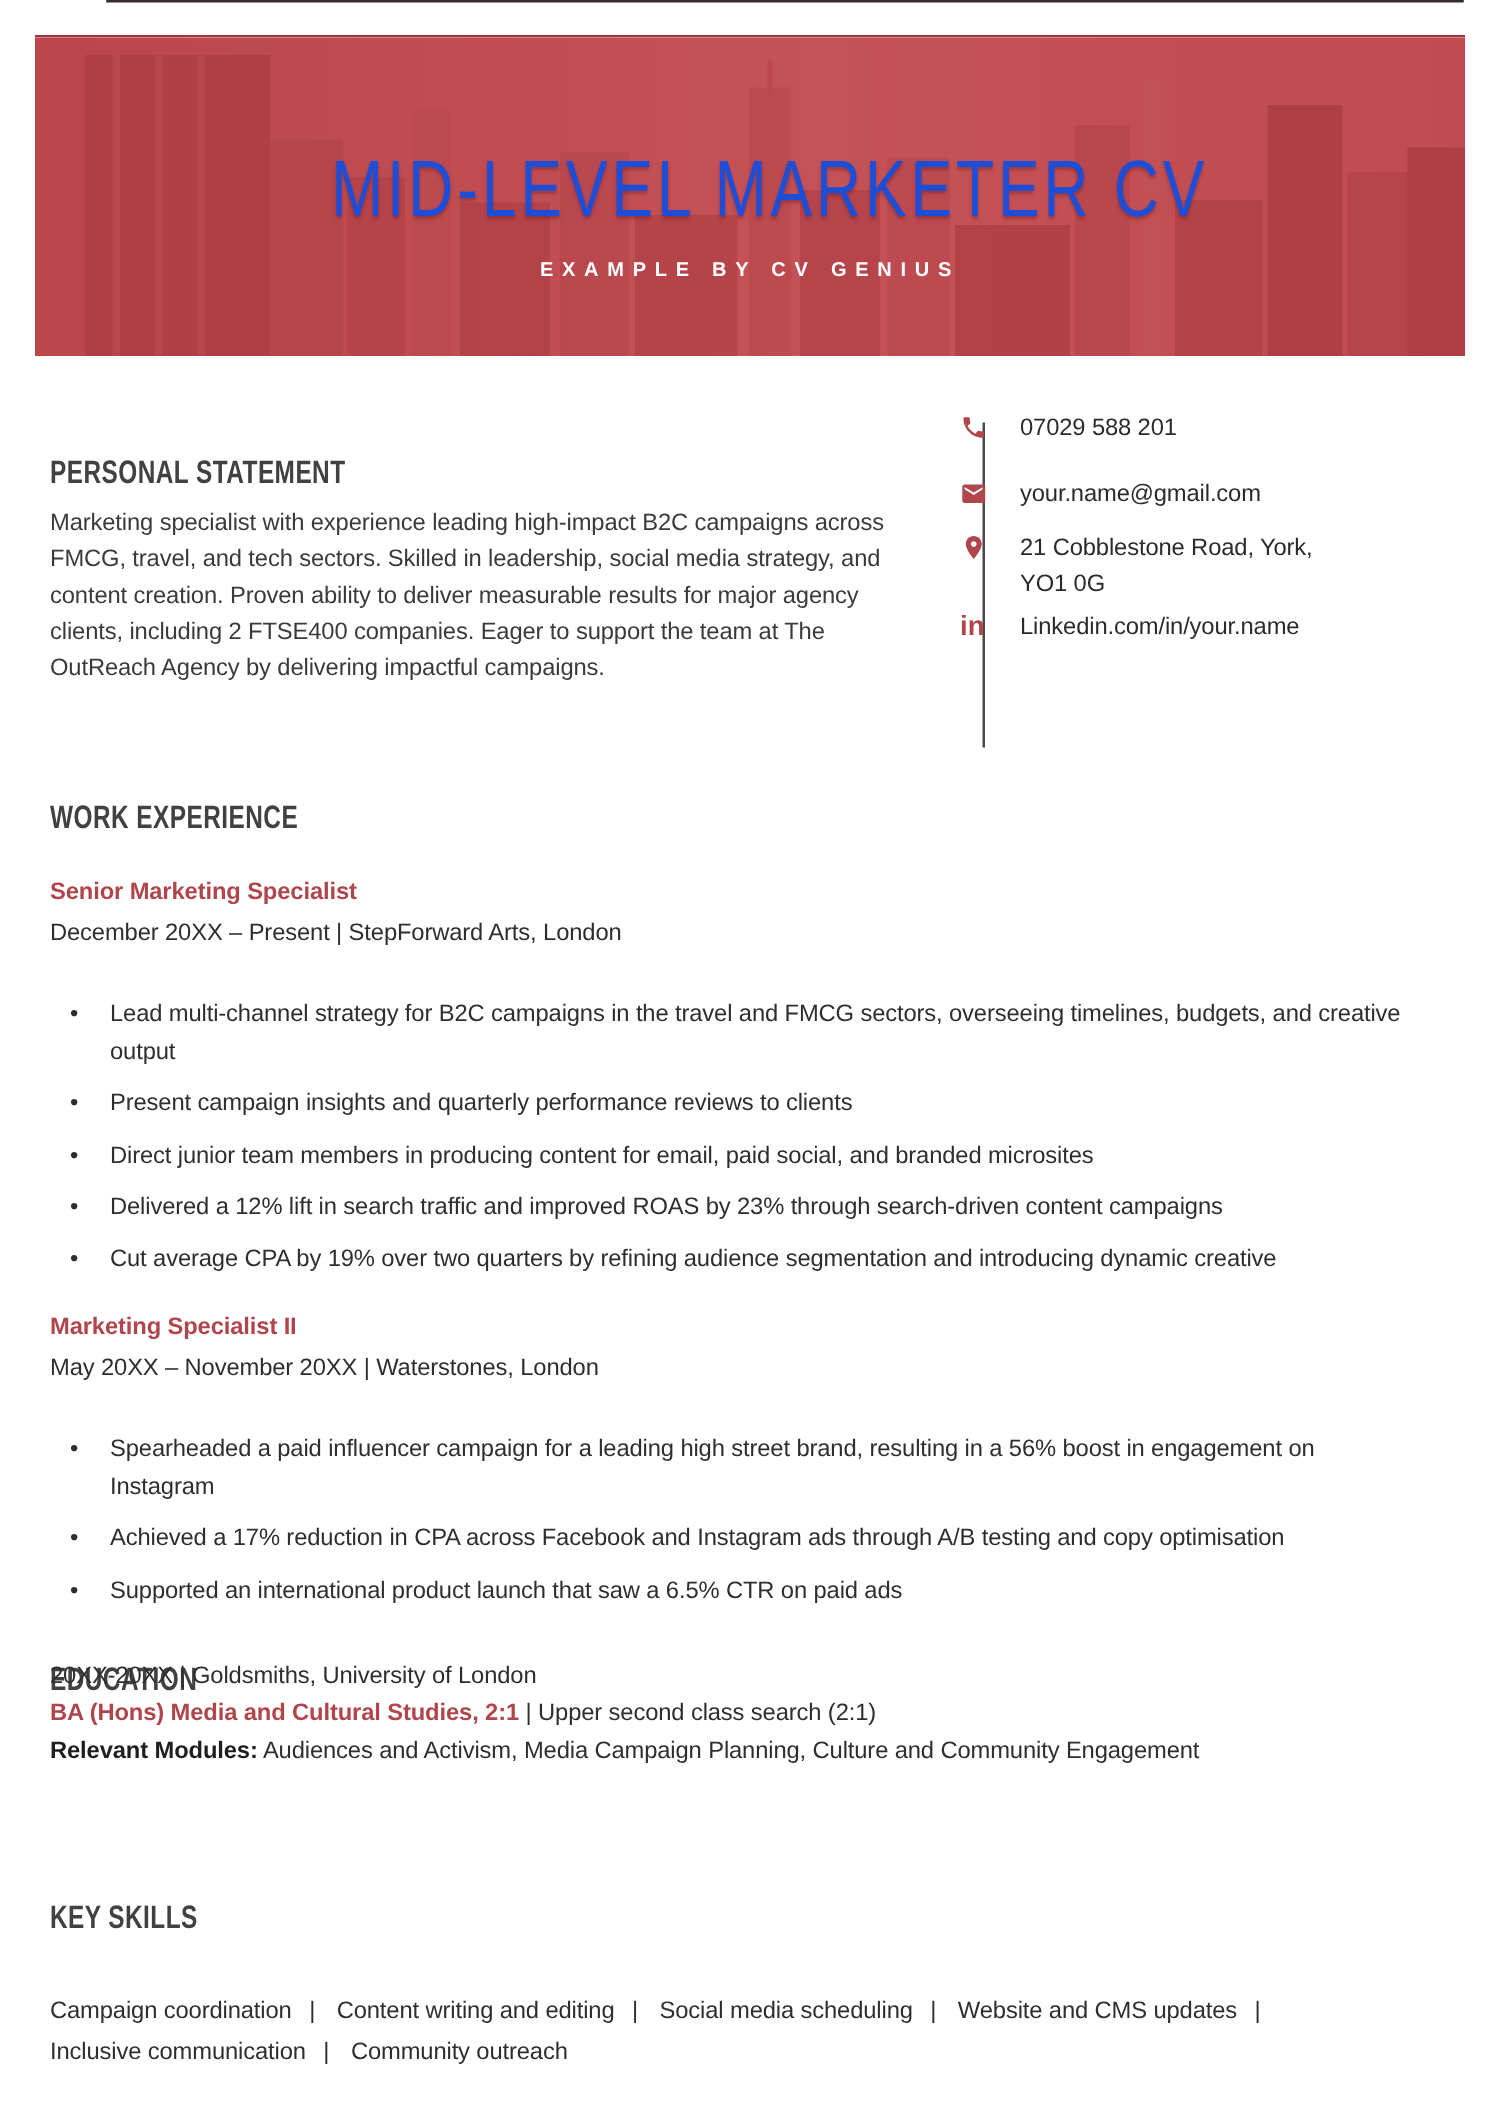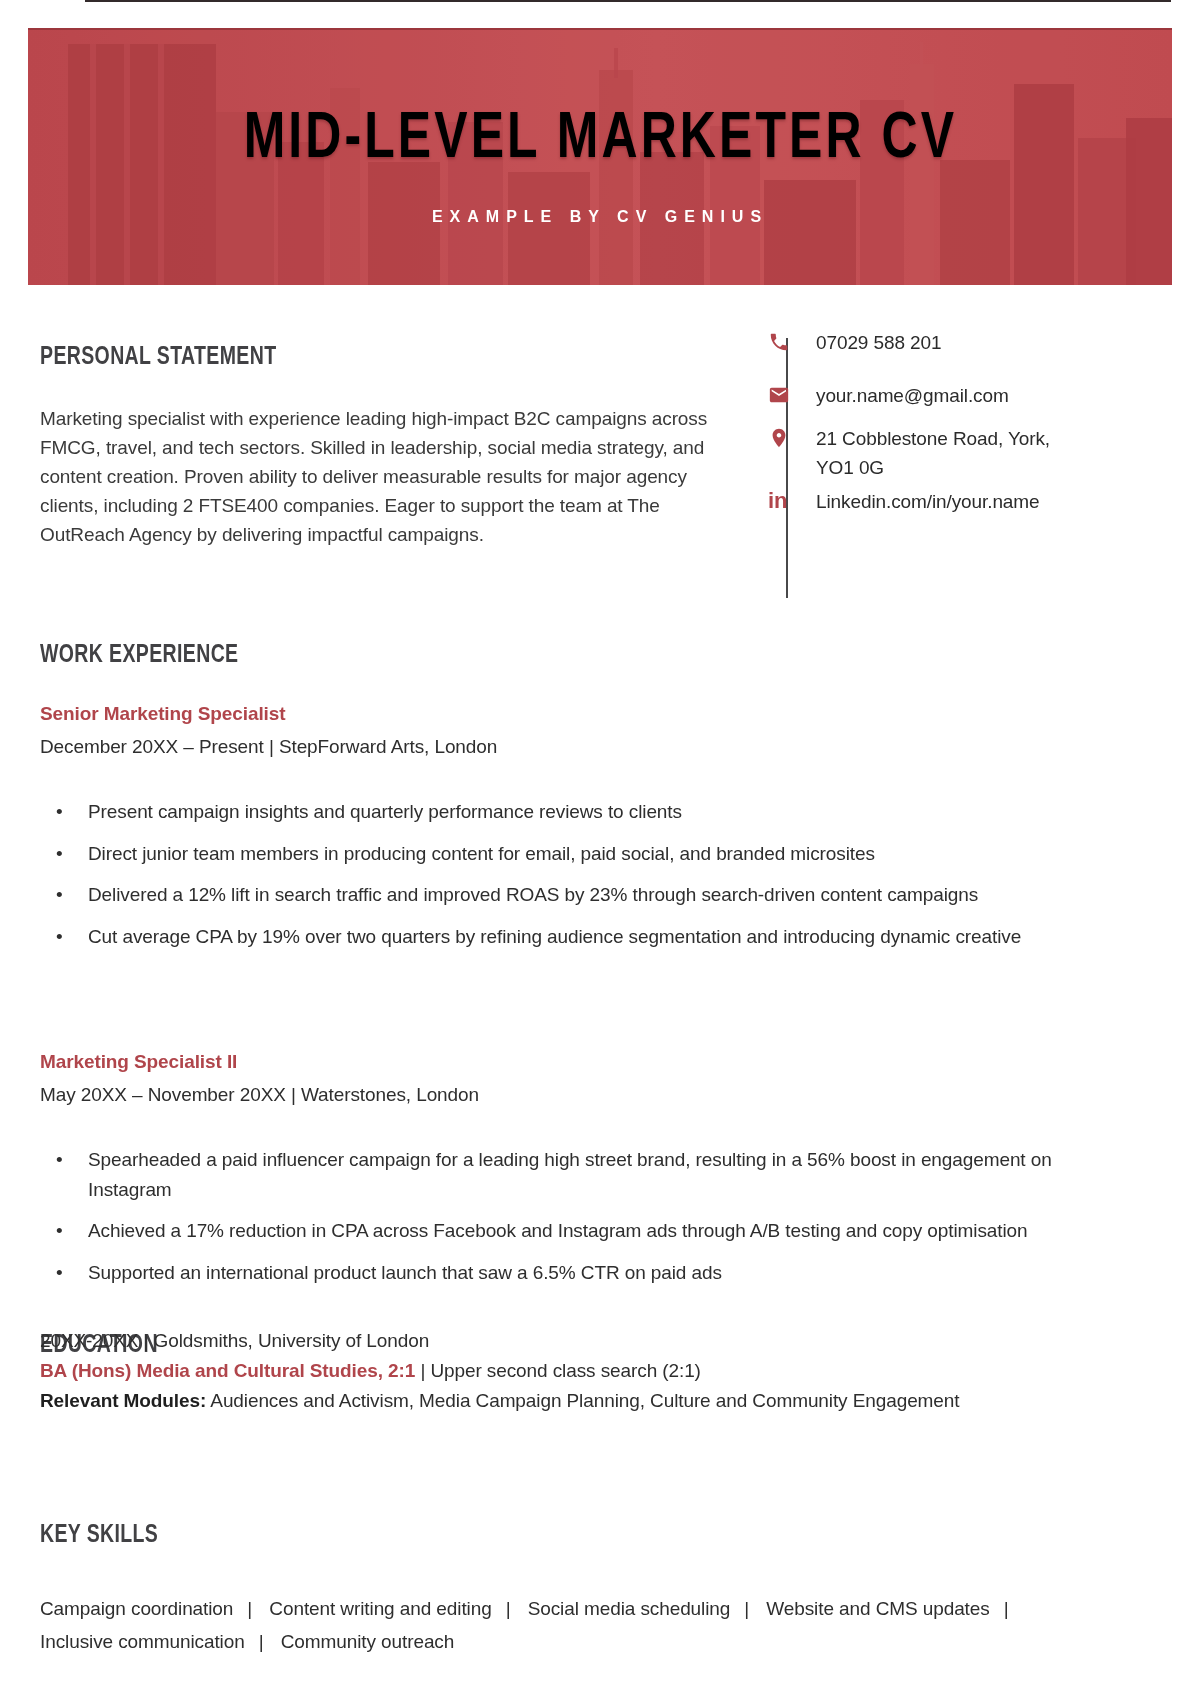--- a/index.html
+++ b/index.html
@@ -8,39 +8,39 @@
     font-family:"Liberation Sans", sans-serif;color:#3a3a3a;
   }
   
   .top-line{position:absolute;left:85px;top:0;width:1086px;height:2px;background:#332a2b;}
 
   
   .banner{position:absolute;left:28px;top:28px;width:1144px;height:255px;overflow:hidden;border-top:2px solid #9c363c;}
   .banner svg{position:absolute;left:0;top:0;width:100%;height:100%;display:block;}
   .banner-text{position:absolute;left:0;top:0;width:100%;height:100%;text-align:center;}
   .banner-title{
-    position:absolute;left:0;top:68px;width:100%;margin:0;
-    font-size:64px;font-weight:bold;color:#000000;letter-spacing:4px;white-space:nowrap;
+    position:absolute;left:0;top:68px;width:100%;margin:16px;
+    font-size:64px;font-weight:normal;color:#1d4ed8;letter-spacing:4px;white-space:nowrap;
     text-shadow:0 2px 3px rgba(90,20,25,.35);
   }
   .banner-title .cond{display:inline-block;transform:scaleX(.78);transform-origin:50% 50%;}
   .banner-subtitle{
     position:absolute;left:0;top:178px;width:100%;
     font-size:16px;font-weight:bold;color:#ffffff;letter-spacing:7px;white-space:nowrap;
   }
 
   
   .sec-h{
     position:absolute;left:40px;margin:0;font-size:26px;font-weight:bold;color:#414144;
     white-space:nowrap;line-height:26px;
   }
   .sec-h .cond{display:inline-block;transform:scaleX(.75);transform-origin:0 50%;letter-spacing:.5px;}
 
   
-  .ps-heading{top:342px;}
+  .ps-heading{top:364px;}
   .ps-body{
     position:absolute;left:40px;top:404px;width:680px;margin:0;
     font-size:19px;line-height:29px;color:#3a3a3a;letter-spacing:-.1px;
   }
 
   
   .divider-v{position:absolute;left:786px;top:338px;width:2px;height:260px;background:#48484a;}
   .contact{position:absolute;left:752px;top:328px;width:420px;}
   .crow{position:absolute;left:16px;width:420px;}
   .crow-phone{top:0;}
@@ -174,20 +174,21 @@
       <span class="ctext">Linkedin.com/in/your.name</span>
     </div>
   </aside>
 
   <h2 class="sec-h we-heading"><span class="cond">WORK EXPERIENCE</span></h2>
 
   <div class="job job-1">
     <h3 class="job-title">Senior Marketing Specialist</h3>
     <div class="job-meta">December 20XX – Present | StepForward Arts, London</div>
     <ul class="job-bullets">
+      <li>Lead multi-channel strategy for B2C campaigns in the travel and FMCG sectors, overseeing timelines, budgets, and creative output</li>
       <li>Present campaign insights and quarterly performance reviews to clients</li>
       <li>Direct junior team members in producing content for email, paid social, and branded microsites</li>
       <li>Delivered a 12% lift in search traffic and improved ROAS by 23% through search-driven content campaigns</li>
       <li>Cut average CPA by 19% over two quarters by refining audience segmentation and introducing dynamic creative</li>
     </ul>
   </div>
 
   <div class="job job-2">
     <h3 class="job-title">Marketing Specialist II</h3>
     <div class="job-meta">May 20XX – November 20XX | Waterstones, London</div>

